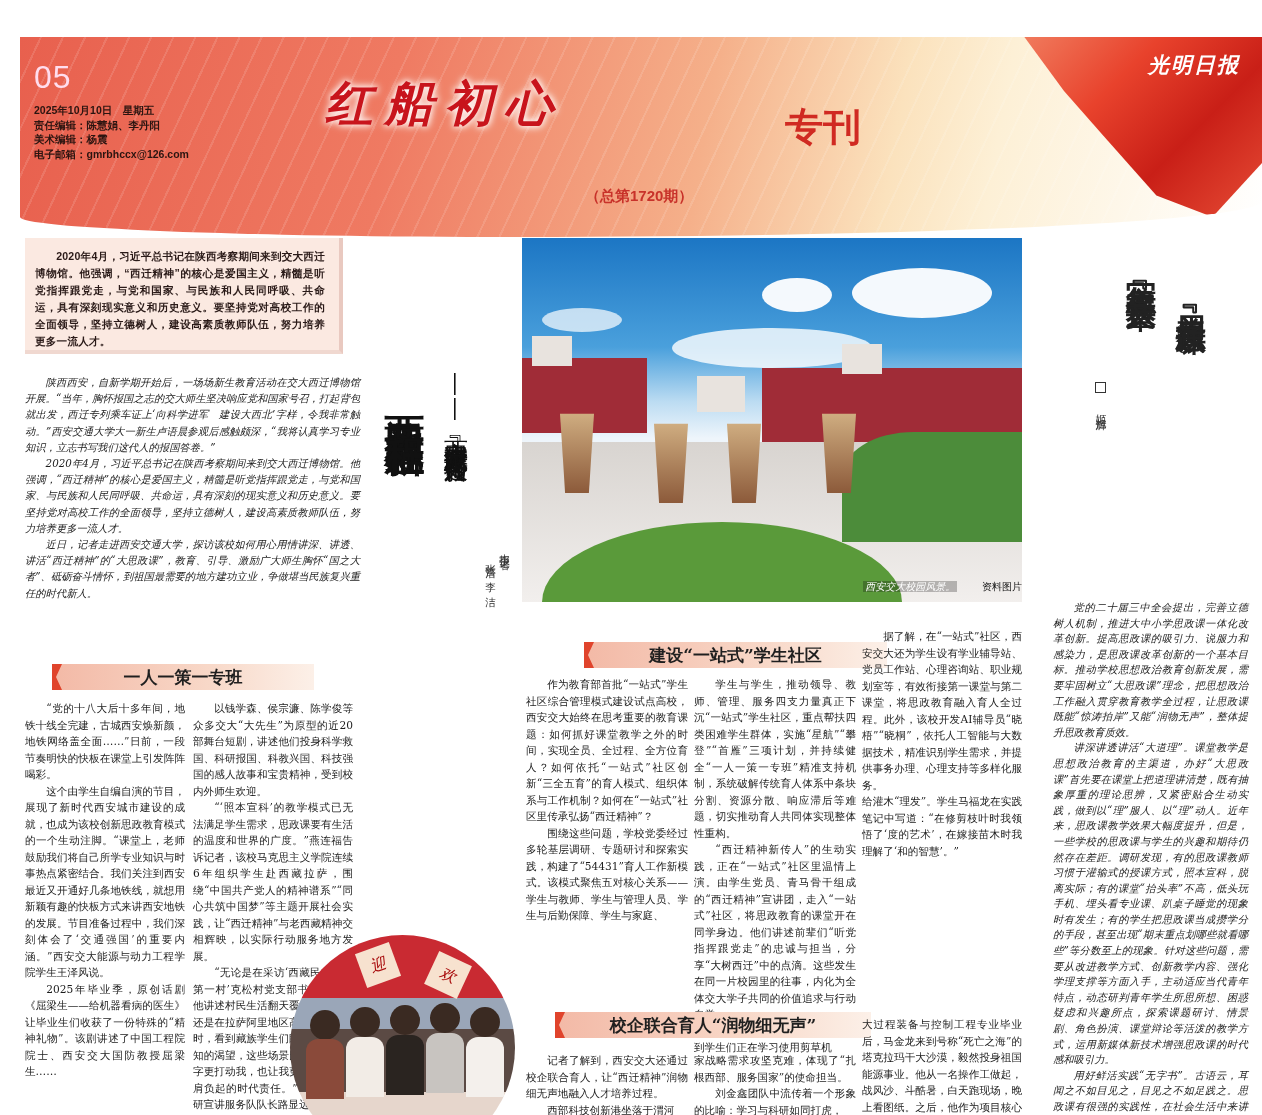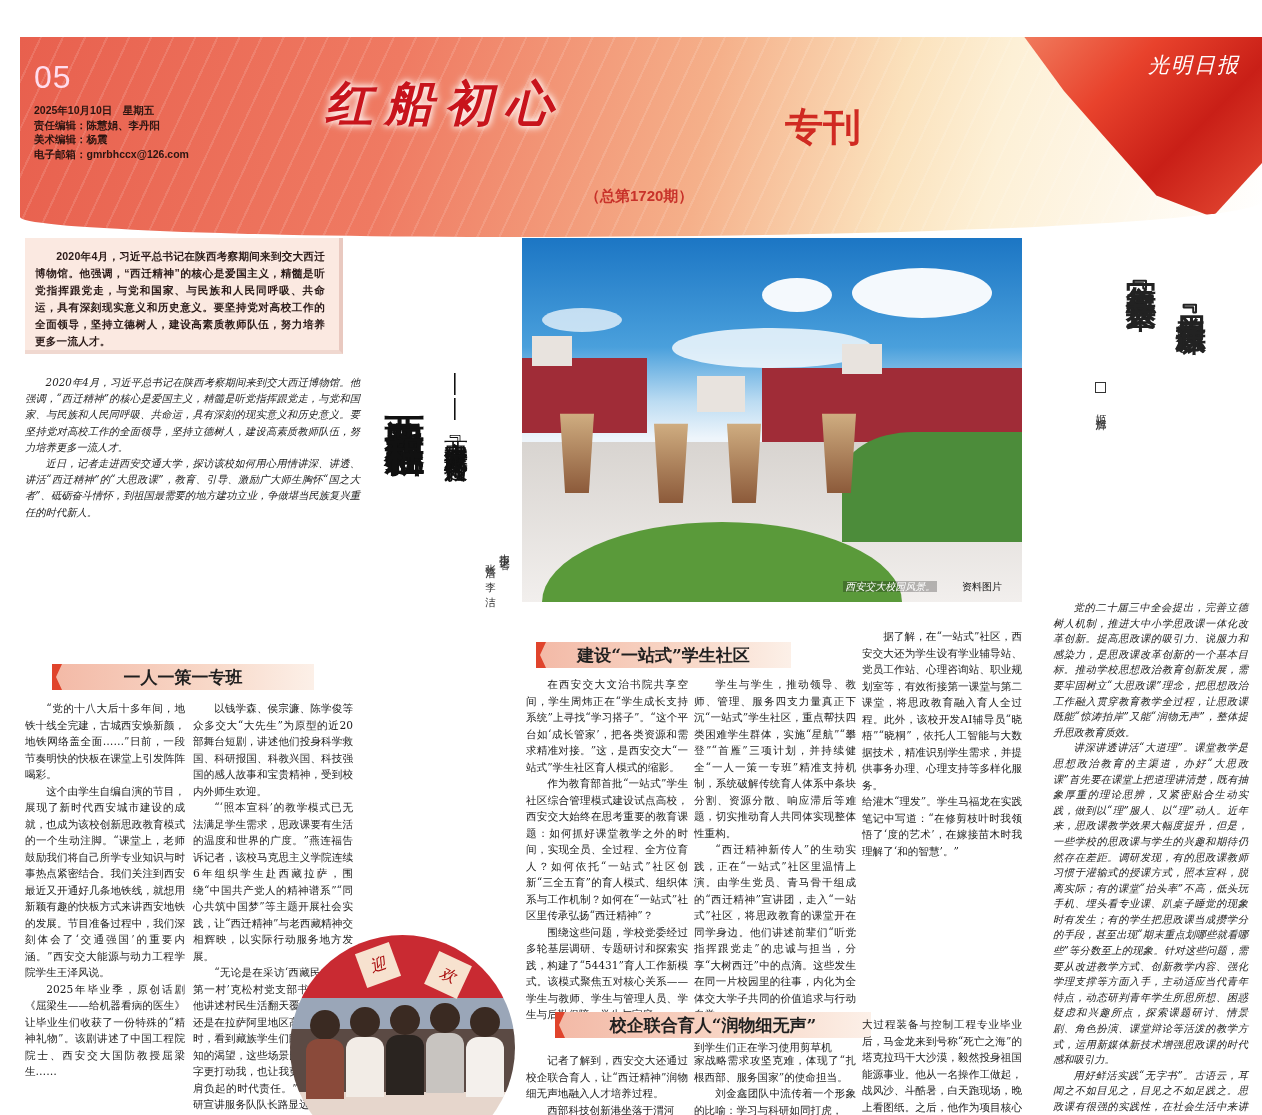--- a/index.html
+++ b/index.html
@@ -22,21 +22,21 @@
     position: absolute; right: 0; top: 0; width: 330px; height: 180px;
     background: linear-gradient(135deg, #f6a07d 0%, #e8422c 45%, #c91f17 70%, #e64c35 100%);
     clip-path: polygon(28% 0, 100% 0, 100% 70%, 85% 100%, 68% 88%, 52% 55%, 40% 30%);
   }
   .page-no { position: absolute; left: 14px; top: 22px; font-family: "Liberation Sans", sans-serif; font-size: 32px; color: #fde; font-weight: 300; letter-spacing: 1px; }
   .meta { position: absolute; left: 14px; top: 66px; font-family: "Liberation Sans", sans-serif; font-size: 10.5px; line-height: 14.5px; color: #2b1410; font-weight: bold; }
   .big-title { position: absolute; left: 305px; top: 35px; font-family: "DejaVu Serif", serif; font-size: 48px; font-weight: bold; color: #c8141c; letter-spacing: 12px; font-style: italic;
     text-shadow: 0 0 6px #fff, 0 0 10px #fff; }
   .sub-title { position: absolute; left: 765px; top: 65px; font-family: "Liberation Sans", sans-serif; font-size: 38px; color: #d02a22; font-weight: bold; }
   .issue { position: absolute; left: 565px; top: 150px; font-family: "Liberation Sans", sans-serif; font-size: 15px; color: #c8322a; font-weight: bold; }
-  .paper-logo { position: absolute; right: 22px; top: 14px; font-family: "DejaVu Serif", serif; font-size: 21px; color: #fff; font-style: italic; font-weight: normal; letter-spacing: 2px; }
+  .paper-logo { position: absolute; right: 22px; top: 14px; font-family: "DejaVu Serif", serif; font-size: 21px; color: #fff; font-style: italic; font-weight: bold; letter-spacing: 2px; }
 
   
   .intro-box {
     position: absolute; left: 25px; top: 238px; width: 318px; height: 116px;
     background: #fbe9e1; border-right: 4px solid #e9c9c0; border-bottom: 4px solid #f0d8d0;
     padding: 10px 14px 0 10px; font-family: "Liberation Sans", sans-serif; font-weight: bold;
     font-size: 10.6px; line-height: 17px; color: #2a1a18; text-indent: 2em; text-align: justify; letter-spacing: 0.2px;
   }
 
   
@@ -61,21 +61,21 @@
   
   .photo { position: absolute; left: 522px; top: 238px; width: 500px; height: 364px; overflow: hidden; }
   .sky { position: absolute; inset: 0; background: linear-gradient(180deg, #1c76c4 0%, #4aa0dc 30%, #bcdcf2 45%, #eef5fb 55%); }
   .cloud { position: absolute; background: #fff; border-radius: 50%; opacity: 0.95; }
   .bld { position: absolute; background: #a02c37; }
   .bld.light { background: #e8e3de; }
   .plaza { position: absolute; left: 0; right: 0; bottom: 0; height: 160px; background: linear-gradient(180deg, #d8d4d0, #f2efed); }
   .lawn { position: absolute; left: 20px; bottom: 0; width: 360px; height: 80px; background: #5a9a3a; border-radius: 50% 50% 0 0 / 100% 100% 0 0; }
   .trees { position: absolute; right: 0; bottom: 60px; width: 180px; height: 110px; background: #4c8c3a; border-radius: 40% 0 0 0; }
   .pillar { position: absolute; width: 34px; height: 90px; background: linear-gradient(180deg, #d8b88a, #8c5a3a); clip-path: polygon(0 12%, 100% 12%, 85% 100%, 15% 100%); }
-  .photo-caption { position: absolute; right: 20px; bottom: 8px; font-size: 10px; color: #111; font-family: "Liberation Sans", sans-serif; }
+  .photo-caption { position: absolute; right: 0; bottom: 8px; font-size: 10px; color: #111; font-family: "Liberation Sans", sans-serif; }
   .photo-caption .c1 { color: #fff; background: rgba(0,0,0,0.25); padding: 0 2px; margin-right: 22px; font-style: italic; }
 
   
   .circle-photo { position: absolute; left: 290px; top: 935px; width: 225px; height: 225px; border-radius: 50%; overflow: hidden;
     background: linear-gradient(180deg, #c92a32 0 28%, #9aa6b8 28% 42%, #5b4a44 42% 70%, #e6d6cc 70%); }
   .banner-tag { position: absolute; width: 36px; height: 36px; background: #f7e2cf; transform: rotate(-20deg); font-size: 16px; color: #a11; text-align: center; line-height: 36px; font-style: italic; }
   .person { position: absolute; width: 30px; height: 30px; border-radius: 50%; background: #3a2a22; }
   .body-s { position: absolute; width: 38px; height: 60px; border-radius: 12px 12px 0 0; }
 
   
@@ -100,20 +100,21 @@
   </div>
   <div class="big-title">红船初心</div>
   <div class="sub-title">专刊</div>
   <div class="issue">（总第1720期）</div>
   <div class="paper-logo">光明日报</div>
 </header>
 
 <div class="intro-box">2020年4月，习近平总书记在陕西考察期间来到交大西迁博物馆。他强调，“西迁精神”的核心是爱国主义，精髓是听党指挥跟党走，与党和国家、与民族和人民同呼吸、共命运，具有深刻现实意义和历史意义。要坚持党对高校工作的全面领导，坚持立德树人，建设高素质教师队伍，努力培养更多一流人才。</div>
 
 <div class="col lede">
+  <p>陕西西安，自新学期开始后，一场场新生教育活动在交大西迁博物馆开展。“当年，胸怀报国之志的交大师生坚决响应党和国家号召，打起背包就出发，西迁专列乘车证上‘向科学进军　建设大西北’字样，令我非常触动。”西安交通大学大一新生卢语晨参观后感触颇深，“我将认真学习专业知识，立志书写我们这代人的报国答卷。”</p>
   <p>2020年4月，习近平总书记在陕西考察期间来到交大西迁博物馆。他强调，“西迁精神”的核心是爱国主义，精髓是听党指挥跟党走，与党和国家、与民族和人民同呼吸、共命运，具有深刻的现实意义和历史意义。要坚持党对高校工作的全面领导，坚持立德树人，建设高素质教师队伍，努力培养更多一流人才。</p>
   <p>近日，记者走进西安交通大学，探访该校如何用心用情讲深、讲透、讲活“西迁精神”的“大思政课”，教育、引导、激励广大师生胸怀“国之大者”、砥砺奋斗情怀，到祖国最需要的地方建功立业，争做堪当民族复兴重任的时代新人。</p>
 </div>
 
 <div class="vhead vh-main">西迁薪火照亮新征程</div>
 <div class="vhead vh-sub">——西安交大讲好『大思政课』培育西迁新传人</div>
 <div class="byline-v">
   <span>本报记者</span>
   <span class="names">张哲浩　李　洁</span>
 </div>
@@ -162,23 +163,22 @@
   <div class="person" style="left:100px;top:70px;"></div>
   <div class="person" style="left:140px;top:68px;"></div>
   <div class="person" style="left:180px;top:72px;"></div>
   <div class="body-s" style="left:16px;top:104px;background:#8a4a3a;"></div>
   <div class="body-s" style="left:56px;top:102px;background:#f2ece6;"></div>
   <div class="body-s" style="left:96px;top:100px;background:#2a2420;"></div>
   <div class="body-s" style="left:136px;top:98px;background:#c8c4c0;"></div>
   <div class="body-s" style="left:176px;top:102px;background:#f4f0ec;"></div>
 </div>
 
-<div class="sec-head" style="left:536px;top:642px;width:255px;">建设“一站式”学生社区</div>
+<div class="sec-head" style="left:584px;top:642px;width:303px;">建设“一站式”学生社区</div>
 <div class="col" style="left:526px;top:676px;width:162px;">
-  <p>在西安交大文治书院共享空间，学生周炜正在“学生成长支持系统”上寻找“学习搭子”。“这个平台如‘成长管家’，把各类资源和需求精准对接。”这，是西安交大“一站式”学生社区育人模式的缩影。</p>
   <p>作为教育部首批“一站式”学生社区综合管理模式建设试点高校，西安交大始终在思考重要的教育课题：如何抓好课堂教学之外的时间，实现全员、全过程、全方位育人？如何依托“一站式”社区创新“三全五育”的育人模式、组织体系与工作机制？如何在“一站式”社区里传承弘扬“西迁精神”？</p>
   <p>围绕这些问题，学校党委经过多轮基层调研、专题研讨和探索实践，构建了“54431”育人工作新模式。该模式聚焦五对核心关系——学生与教师、学生与管理人员、学生与后勤保障、学生与家庭、</p>
 </div>
 <div class="col" style="left:694px;top:676px;width:162px;">
   <p>学生与学生，推动领导、教师、管理、服务四支力量真正下沉“一站式”学生社区，重点帮扶四类困难学生群体，实施“星航”“攀登”“首雁”三项计划，并持续健全“一人一策一专班”精准支持机制，系统破解传统育人体系中条块分割、资源分散、响应滞后等难题，切实推动育人共同体实现整体性重构。</p>
   <p>“西迁精神新传人”的生动实践，正在“一站式”社区里温情上演。由学生党员、青马骨干组成的“西迁精神”宣讲团，走入“一站式”社区，将思政教育的课堂开在同学身边。他们讲述前辈们“听党指挥跟党走”的忠诚与担当，分享“大树西迁”中的点滴。这些发生在同一片校园里的往事，内化为全体交大学子共同的价值追求与行动自觉。</p>
   <p>来到绿化园区时，记者恰巧遇到学生们正在学习使用剪草机</p>
 </div>
 <div class="col" style="left:862px;top:628px;width:160px;">
   <p>据了解，在“一站式”社区，西安交大还为学生设有学业辅导站、党员工作站、心理咨询站、职业规划室等，有效衔接第一课堂与第二课堂，将思政教育融入育人全过程。此外，该校开发AI辅导员“晓梧”“晓桐”，依托人工智能与大数据技术，精准识别学生需求，并提供事务办理、心理支持等多样化服务。</p>

